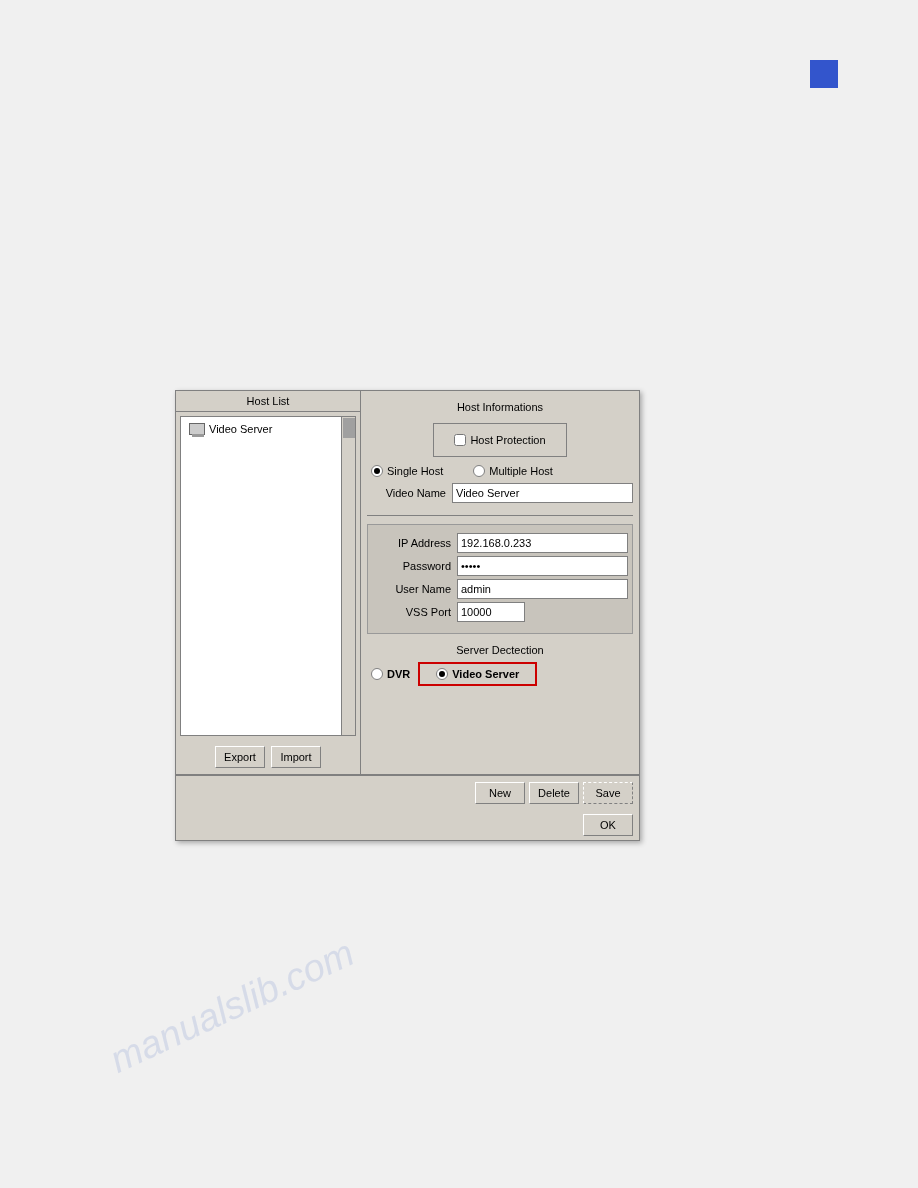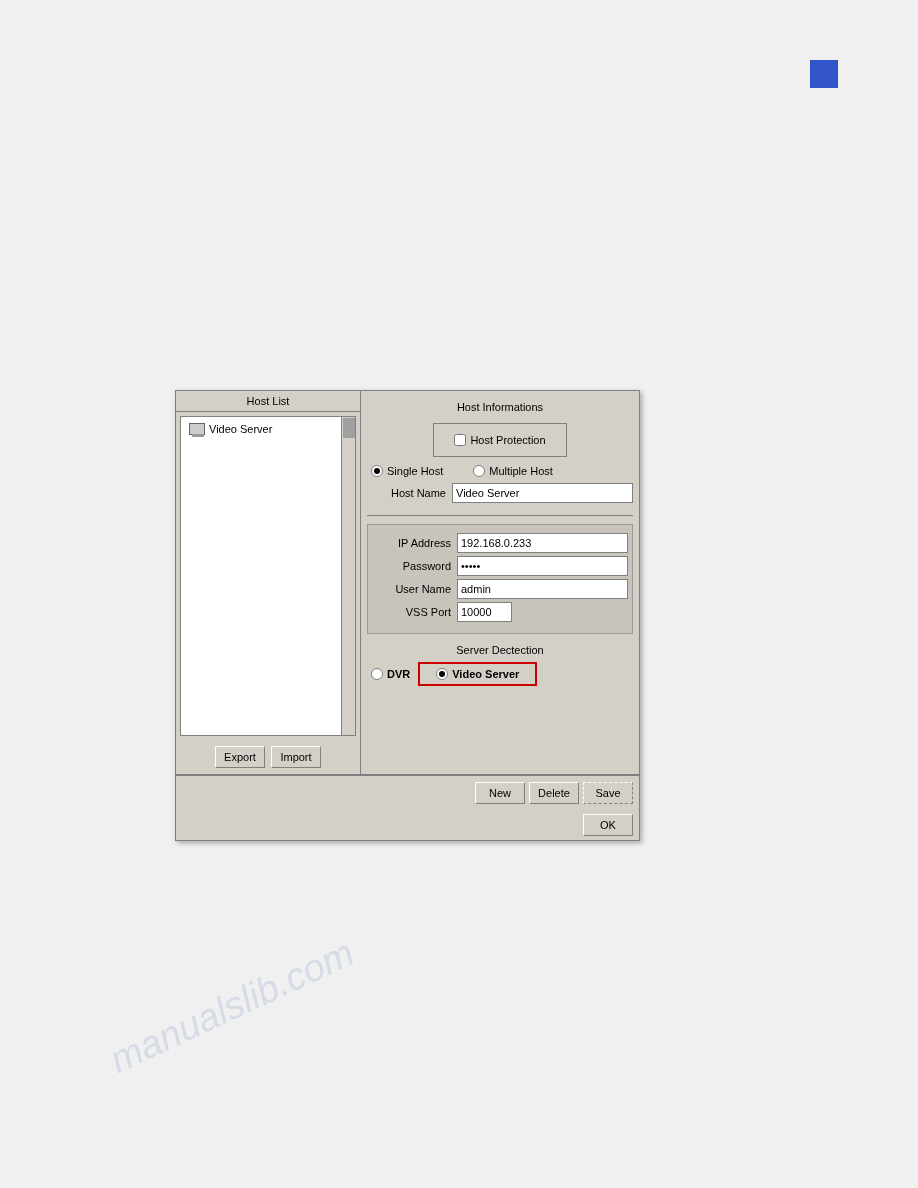--- a/index.html
+++ b/index.html
@@ -214,21 +214,21 @@
       flex: 1;
       height: 20px;
       border: 1px solid #808080;
       background-color: #ffffff;
       padding: 0 3px;
       font-size: 11px;
     }
 
     .field-input.short {
       flex: none;
-      width: 55px;
+      width: 68px;
     }
 
     .separator-line {
       border: none;
       border-top: 1px solid #808080;
       margin: 8px 0;
     }
 
     .server-detection-section {
       margin-top: 4px;
@@ -367,21 +367,21 @@
             <div class="radio-input checked"></div>
             <span>Single Host</span>
           </div>
           <div class="radio-group">
             <div class="radio-input"></div>
             <span>Multiple Host</span>
           </div>
         </div>
 
         <div class="field-row">
-          <span class="field-label">Host Name</span>
+          <span class="field-label">Video Name</span>
           <input class="field-input" type="text" value="Video Server" style="">
         </div>
 
         <hr class="separator-line">
 
         <div class="ip-section">
           <div class="field-row">
             <span class="field-label">IP Address</span>
             <input class="field-input" type="text" value="192.168.0.233" style="">
           </div>

